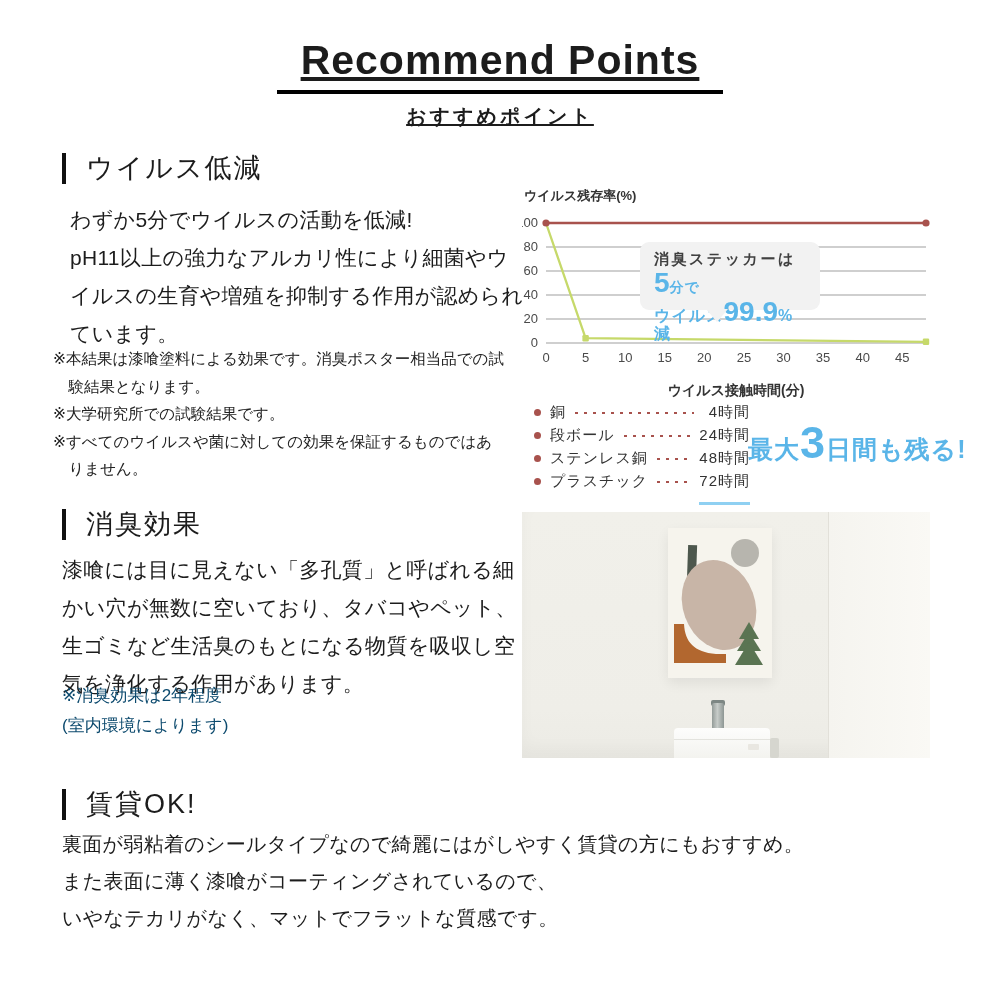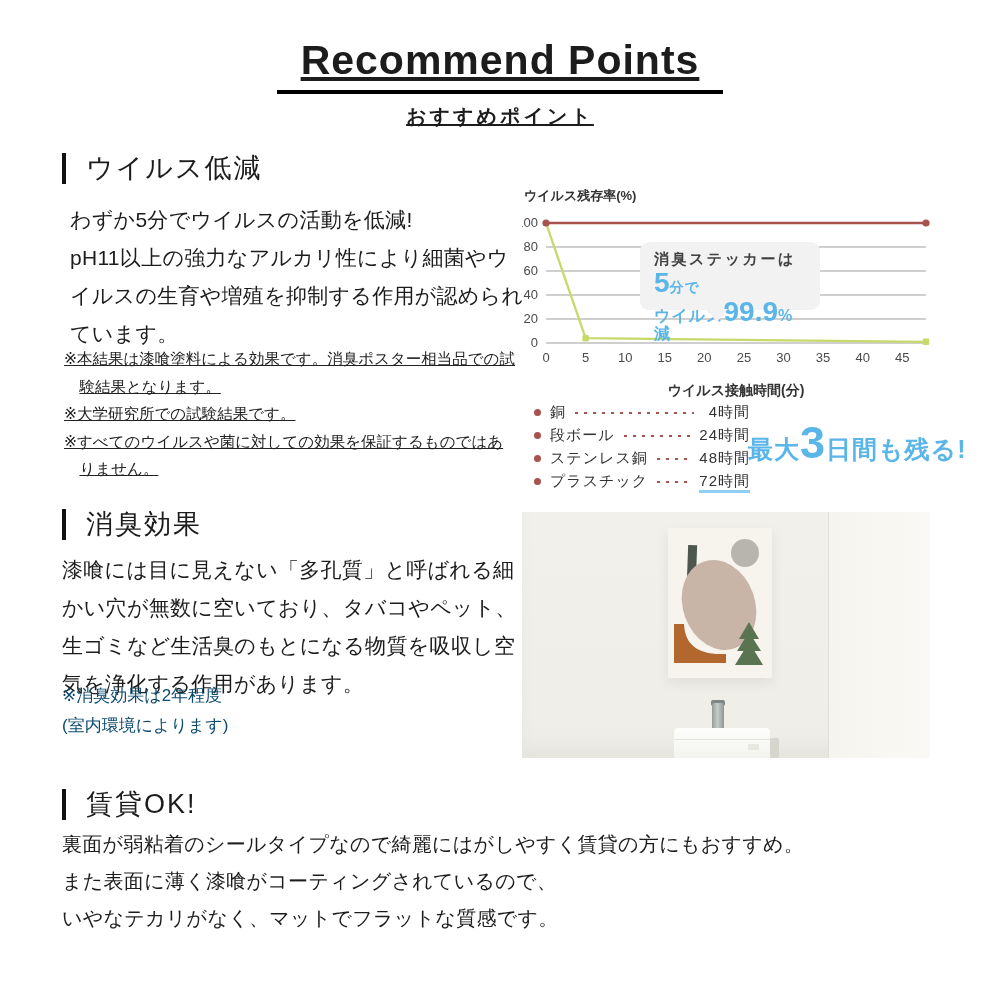--- a/index.html
+++ b/index.html
@@ -36,21 +36,21 @@
   .co-mid{font-size:16px;letter-spacing:1px;}
   
   .legend{position:absolute;left:534px;top:401px;width:216px;}
   .legend-row{display:flex;align-items:center;height:23px;font-size:15px;font-weight:500;
               letter-spacing:1px;color:#333;}
   .bullet{width:7px;height:7px;border-radius:50%;background:#a8524d;margin-right:9px;flex:none;}
   .leader{flex:1;height:8px;margin:0 6px;
           background-image:radial-gradient(circle,#a8524d 1.3px,rgba(0,0,0,0) 1.4px);
           background-size:9px 8px;background-position:left center;background-repeat:repeat-x;}
   .l-time{min-width:50px;text-align:right;}
-  .u-blue{border-bottom:3px solid #8fd0f2;padding-bottom:1px;}
+  .u-blue{border-bottom:3px solid #8fd0f2;padding-bottom:13px;}
   .remain{position:absolute;left:748px;top:420px;display:flex;align-items:baseline;
           color:#5ab5e8;font-weight:700;letter-spacing:1px;}
   .remain .r-norm{font-size:25px;}
   .remain .r-big{font-size:45px;line-height:1;}
   
   .photo{position:absolute;left:522px;top:512px;width:408px;height:246px;overflow:hidden;
          background:linear-gradient(180deg,#f1f0ea 0%,#efeee8 80%,#ecebe5 100%);
          box-shadow:inset 0 -10px 16px rgba(0,0,0,0.03);}
   .photo-right{position:absolute;left:307px;right:0;top:0;bottom:0;
          background:linear-gradient(90deg,#f5f4ef, #faf9f5);}
@@ -75,21 +75,21 @@
 </div>
 
 <div class="sec-head" style="left:62px;top:150px;">
   <div class="sec-bar"></div>
   <div class="sec-title">ウイルス低減</div>
 </div>
 <div class="body-text" style="left:70px;top:201px;width:458px;">
   <div>わずか5分でウイルスの活動を低減!</div>
   <div>pH11以上の強力なアルカリ性により細菌やウイルスの生育や増殖を抑制する作用が認められています。</div>
 </div>
-<div class="notes" style="left:64px;top:345px;width:452px;text-decoration:underline;">
+<div class="notes" style="left:53px;top:345px;width:452px;">
   <div class="note">※本結果は漆喰塗料による効果です。消臭ポスター相当品での試験結果となります。</div>
   <div class="note">※大学研究所での試験結果です。</div>
   <div class="note">※すべてのウイルスや菌に対しての効果を保証するものではありません。</div>
 </div>
 
 <div class="chart-wrap">
   <svg id="chart-svg" width="452" height="214" viewBox="0 0 452 214">
       <text x="2" y="14" class="ax-title">ウイルス残存率(%)</text>
       <line x1="24" y1="157" x2="404" y2="157" class="grid"></line>
       <text x="16" y="161" text-anchor="end" class="tick">0</text>

